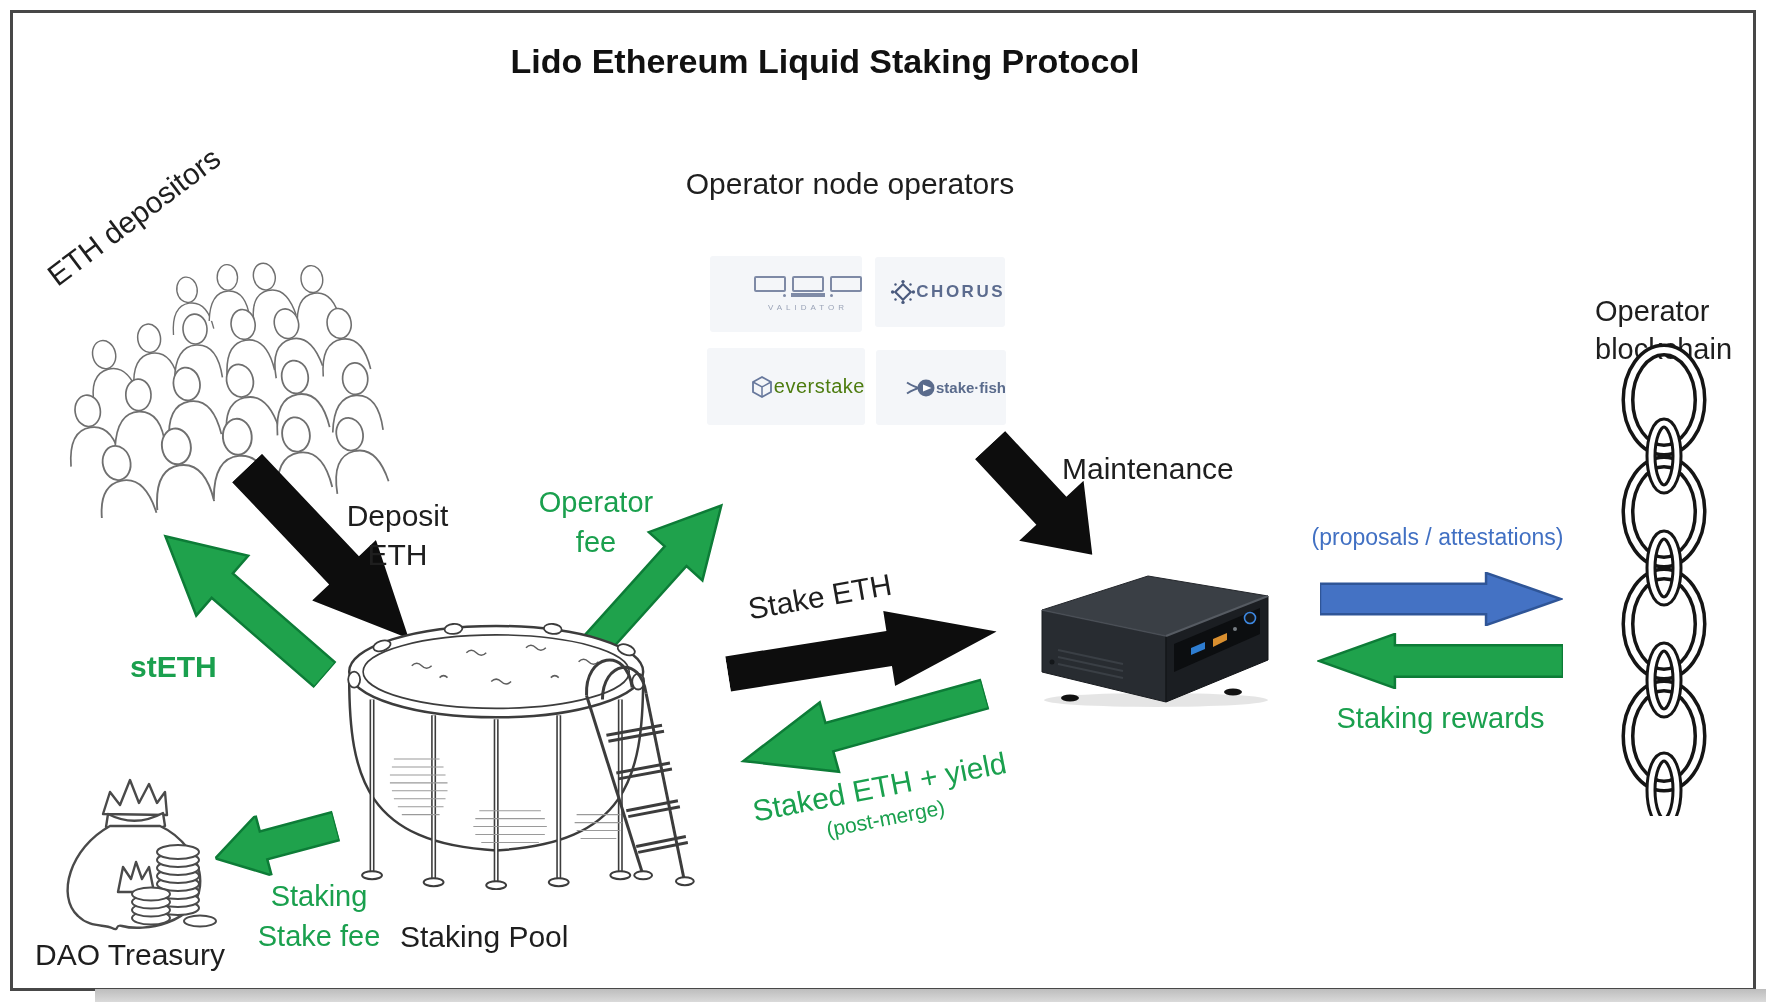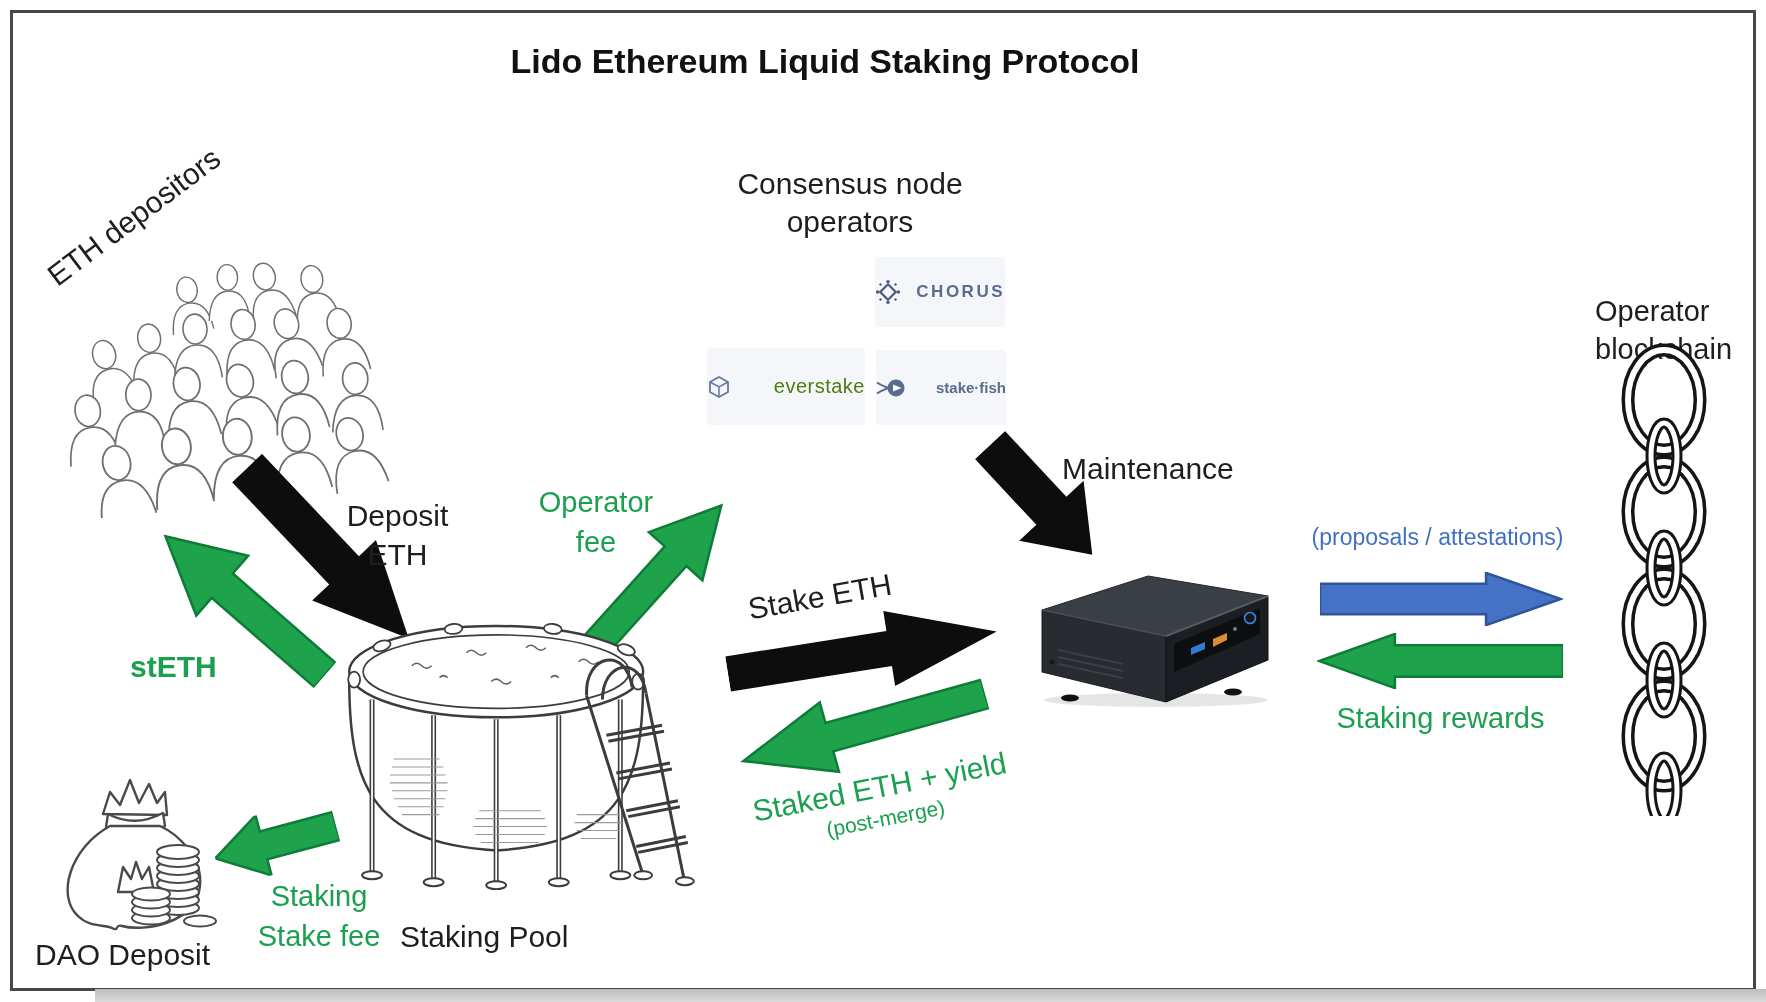--- a/index.html
+++ b/index.html
@@ -9,21 +9,21 @@
   .lbl{position:absolute;color:#1e1e1e;font-weight:500;line-height:1.25;}
   .center{text-align:center;}
   .green{color:#1aa04e;}
   .blue{color:#4170c3;}
   .frame{position:absolute;left:10px;top:10px;width:1740px;height:975px;border:3px solid #474747;}
   .bottom-strip{position:absolute;left:95px;top:989px;width:1671px;height:13px;
                 background:linear-gradient(to bottom,#bdbdbd,#dadada);}
   .arrow{position:absolute;transform-origin:0 50%;}
   .arrow svg{width:100%;height:100%;display:block;}
   .logo-card{position:absolute;background:#f4f6f9;border-radius:3px;display:flex;
-             align-items:center;justify-content:space-between;gap:0;}
+             align-items:center;justify-content:flex-end;gap:0;}
   .p2p-wrap{display:flex;flex-direction:column;align-items:center;gap:4px;}
   .p2p-row{display:flex;gap:6px;align-items:center;}
   .p2p-rect{width:28px;height:12px;border:2.5px solid #7e8aa6;border-radius:2px;}
   .p2p-underrow{display:flex;align-items:center;gap:5px;margin-top:-3px;}
   .p2p-dot{width:3px;height:3px;background:#7e8aa6;border-radius:50%;}
   .p2p-bar{width:34px;height:3.5px;background:#7e8aa6;}
   .p2p-word{font-size:8px;letter-spacing:4px;color:#9aa3b7;margin-top:2px;}
   .chorus-word{font-size:17px;font-weight:700;letter-spacing:2.5px;color:#5b6b8e;}
   .everstake-word{font-size:20px;font-weight:500;letter-spacing:.5px;color:#4d7c0f;}
   .stakefish-word{font-size:15px;font-weight:700;color:#5a6b8c;}
@@ -66,22 +66,37 @@
       <use href="#person" transform="translate(258,160) scale(1.1)"></use>
       <use href="#person" transform="translate(315,170) scale(1.05) rotate(6)"></use>
       <use href="#person" transform="translate(70,218) scale(1.15) rotate(-4)"></use>
       <use href="#person" transform="translate(130,212) scale(1.2)"></use>
       <use href="#person" transform="translate(190,212) scale(1.2) rotate(4)"></use>
       <use href="#person" transform="translate(250,218) scale(1.15)"></use>
       <use href="#person" transform="translate(305,225) scale(1.1) rotate(-5)"></use>
     </g>
   </svg>
 
-  <div class="lbl center" style="left:683px;top:165px;width:334px;font-size:30px;">Consensus node operators</div>
-
+  <div class="lbl center" style="left:683px;top:165px;width:334px;font-size:30px;">Operator node operators</div>
+
+  <div class="logo-card" style="left:710px;top:256px;width:152px;height:76px;">
+    <div class="p2p-wrap">
+      <div class="p2p-row">
+        <span class="p2p-rect"></span>
+          <span class="p2p-rect"></span>
+          <span class="p2p-rect"></span>
+      </div>
+      <div class="p2p-underrow">
+        <span class="p2p-dot"></span>
+          <span class="p2p-bar"></span>
+          <span class="p2p-dot"></span>
+      </div>
+      <div class="p2p-word">VALIDATOR</div>
+    </div>
+  </div>
 
   <div class="logo-card" style="left:875px;top:257px;width:130px;height:70px;">
     <svg width="26" height="26" viewBox="0 0 26 26">
       <rect x="7.5" y="7.5" width="11" height="11" transform="rotate(45 13 13)" fill="none" stroke="#4a5a7d" stroke-width="2.2"></rect>
       <circle cx="13" cy="2.6" r="1.7" fill="#4a5a7d"></circle>
         <circle cx="13" cy="23.4" r="1.7" fill="#4a5a7d"></circle>
       <circle cx="2.6" cy="13" r="1.7" fill="#4a5a7d"></circle>
         <circle cx="23.4" cy="13" r="1.7" fill="#4a5a7d"></circle>
       <circle cx="5.5" cy="5.5" r="1.2" fill="#4a5a7d"></circle>
         <circle cx="20.5" cy="5.5" r="1.2" fill="#4a5a7d"></circle>
@@ -330,15 +345,15 @@
       <ellipse cx="130" cy="92" rx="21" ry="7"></ellipse>
         <ellipse cx="130" cy="84" rx="21" ry="7"></ellipse>
       <ellipse cx="103" cy="150" rx="19" ry="6.5"></ellipse>
         <ellipse cx="103" cy="142" rx="19" ry="6.5"></ellipse>
       <ellipse cx="103" cy="134" rx="19" ry="6.5"></ellipse>
         <ellipse cx="103" cy="126" rx="19" ry="6.5"></ellipse>
       <ellipse cx="152" cy="153" rx="16" ry="5.5"></ellipse>
     </g>
   </svg>
 
-  <div class="lbl" style="left:35px;top:936px;font-size:30px;">DAO Deposit</div>
+  <div class="lbl" style="left:35px;top:936px;font-size:30px;">DAO Treasury</div>
 
 </div>
 
 </body></html>

